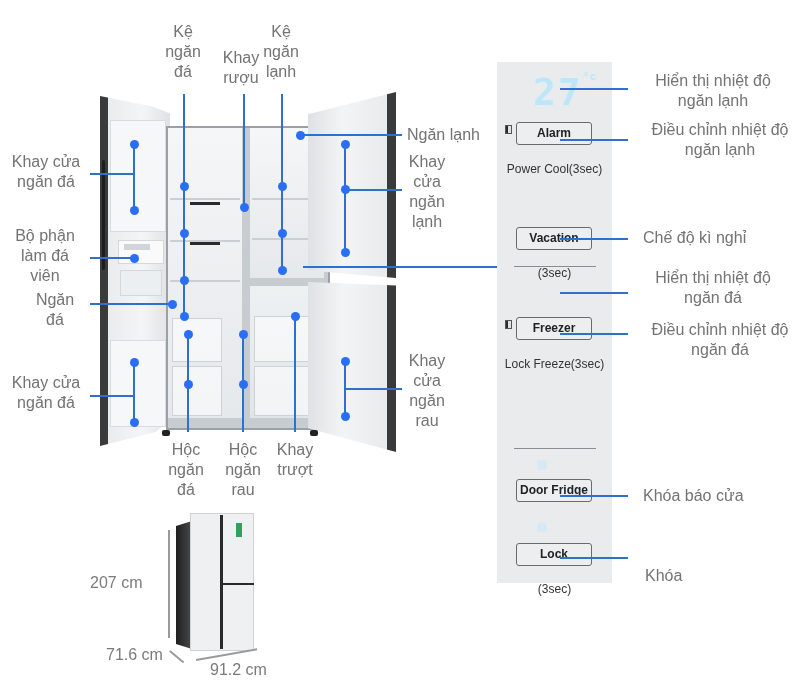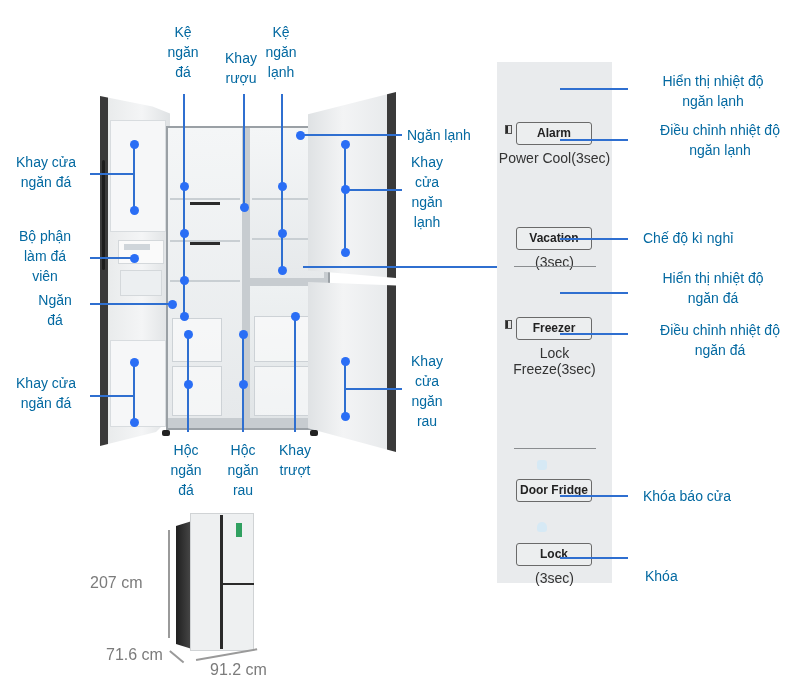--- a/index.html
+++ b/index.html
@@ -2,21 +2,21 @@
 <html><head>
 <meta charset="utf-8">
 <style>
   html, body { margin: 0; padding: 0; }
   body {
     width: 800px; height: 700px; position: relative; overflow: hidden;
     background: #ffffff;
     font-family: "Liberation Sans", "DejaVu Sans", sans-serif;
   }
   .lbl {
-    position: absolute; color: #0369a1; font-size: 14px; line-height: 20px;
+    position: absolute; color: #737373; font-size: 16px; line-height: 20px;
     text-align: center; white-space: nowrap;
   }
   .line { position: absolute; background: #2f6fd0; }
   .dot {
     position: absolute; width: 9px; height: 9px; border-radius: 50%;
     background: #2a6ef5; margin-left: -4.5px; margin-top: -4.5px;
   }
 
   
   .fridge { position: absolute; left: 98px; top: 90px; width: 300px; height: 370px; }
@@ -73,21 +73,21 @@
     position: absolute; font-family: "DejaVu Sans Mono", monospace; font-size: 38px;
     color: #bfe6f7; letter-spacing: 2px; font-weight: bold;
     text-shadow: 0 0 2px #d9f2ff;
   }
   .seg .deg { font-size: 11px; vertical-align: top; letter-spacing: 0; }
   .pbtn {
     position: absolute; left: 19px; width: 76px; height: 23px; box-sizing: border-box;
     border: 1px solid #6a6a6a; border-radius: 3px; background: #eceeef;
     font-size: 12px; font-weight: bold; color: #222; text-align: center; line-height: 21px;
   }
-  .psub { position: absolute; left: 0; width: 115px; text-align: center; font-size: 14px; color: #333; }
+  .psub { position: absolute; left: 0; width: 115px; text-align: center; font-size: 12px; color: #333; margin-top: 12px; }
   .pdiv { position: absolute; left: 17px; width: 82px; height: 1px; background: #8a8d90; }
   .picon { position: absolute; left: 8px; width: 7px; height: 9px; background: #2b2b2b; border: 1px solid #555; box-sizing: border-box; }
   .picon .w { position: absolute; right: 0; top: 0; width: 3px; height: 7px; background: #e0e0e0; }
   .faint-icon { position: absolute; width: 10px; height: 10px; border-radius: 3px; background: #d6e9f5; }
 
   
   .mini { position: absolute; left: 176px; top: 513px; width: 80px; height: 140px; }
   .mini-side {
     position: absolute; left: 0; top: 8px; width: 16px; height: 128px;
     background: linear-gradient(90deg, #1f1f1f, #4a4a4a);
@@ -227,20 +227,21 @@
 <div class="dot" style="left:345px;top:252px;"></div>
 
 <div class="line" style="left:303px;top:266px;width:194px;height:1.5px;"></div>
 
 <div class="line" style="left:344px;top:361px;width:1.5px;height:55px;"></div>
 <div class="line" style="left:345px;top:388px;width:57px;height:1.5px;"></div>
 <div class="dot" style="left:345px;top:361px;"></div>
 <div class="dot" style="left:345px;top:416px;"></div>
 
 <div class="panel">
+  <div class="seg" style="left:36px;top:8px;"><span>2</span><span>7</span><span class="deg">°c</span></div>
 
   <div class="picon" style="top:63px;">
       <span class="w"></span>
     </div>
   <div class="pbtn" style="top:60px;">Alarm</div>
   <div class="psub" style="top:88px;">Power Cool(3sec)</div>
 
   <div class="pbtn" style="top:165px;">Vacation</div>
   <div class="psub" style="top:192px;">(3sec)</div>
   <div class="pdiv" style="top:204px;"></div>

